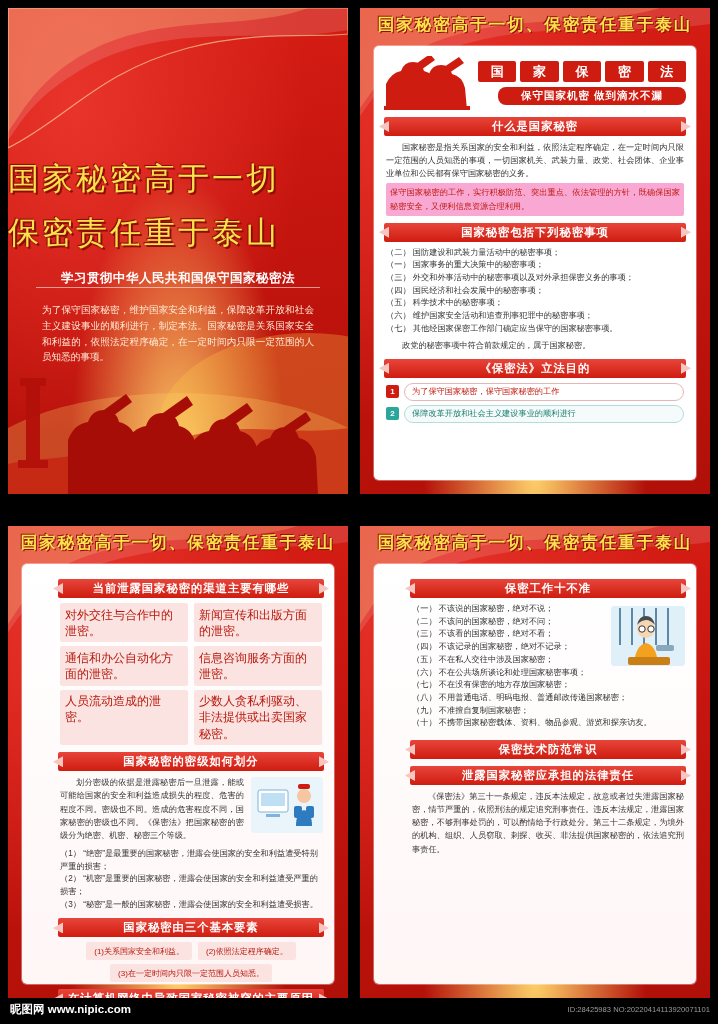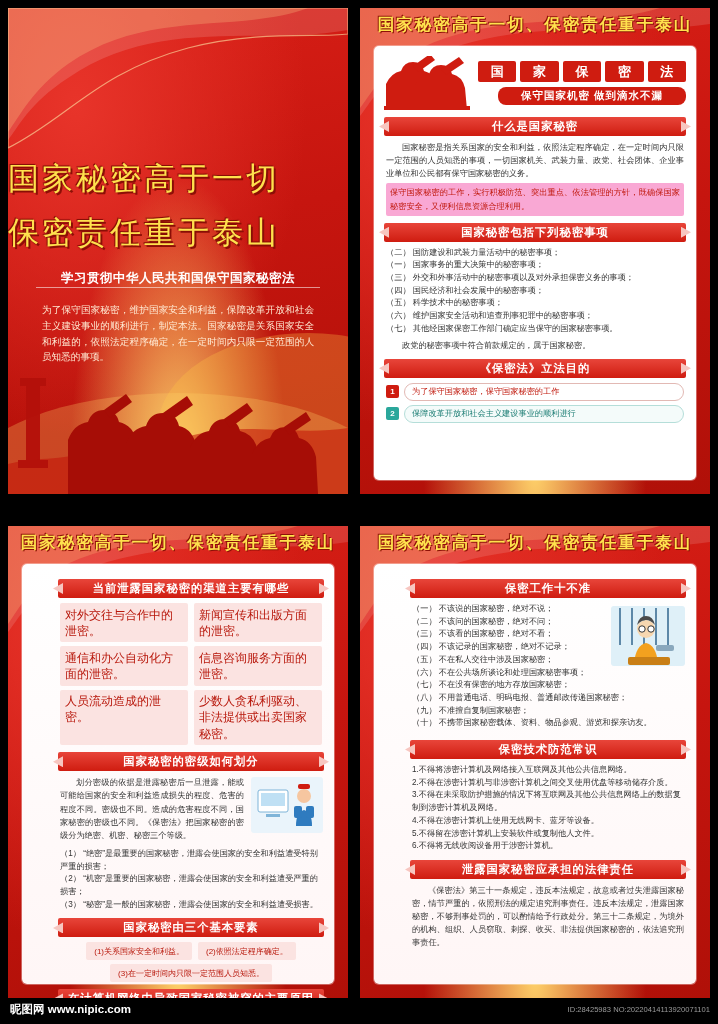--- a/index.html
+++ b/index.html
@@ -332,28 +332,20 @@
         <li>（五） 不在私人交往中涉及国家秘密；</li>
         <li>（六） 不在公共场所谈论和处理国家秘密事项；</li>
         <li>（七） 不在没有保密的地方存放国家秘密；</li>
         <li>（八） 不用普通电话、明码电报、普通邮政传递国家秘密；</li>
         <li>（九） 不准擅自复制国家秘密；</li>
         <li>（十） 不携带国家秘密载体、资料、物品参观、游览和探亲访友。</li>
       </ul>
       <div style="clear:both"></div>
 
       <div class="bh">保密技术防范常识</div>
-      <ul class="list">
-        <li>1.不得将涉密计算机及网络接入互联网及其他公共信息网络。</li>
-        <li>2.不得在涉密计算机与非涉密计算机之间交叉使用优盘等移动储存介质。</li>
-        <li>3.不得在未采取防护措施的情况下将互联网及其他公共信息网络上的数据复制到涉密计算机及网络。</li>
-        <li>4.不得在涉密计算机上使用无线网卡、蓝牙等设备。</li>
-        <li>5.不得留在涉密计算机上安装软件或复制他人文件。</li>
-        <li>6.不得将无线收阅设备用于涉密计算机。</li>
-      </ul>
 
       <div class="bh">泄露国家秘密应承担的法律责任</div>
       <div class="txt ind">《保密法》第三十一条规定，违反本法规定，故意或者过失泄露国家秘密，情节严重的，依照刑法的规定追究刑事责任。违反本法规定，泄露国家秘密，不够刑事处罚的，可以酌情给予行政处分。第三十二条规定，为境外的机构、组织、人员窃取、剌探、收买、非法提供国家秘密的，依法追究刑事责任。</div>
     </div>
   </div>
 
   <div class="footer">
     <div class="fl">昵图网 www.nipic.com</div>
     <div class="fr">ID:28425983 NO:20220414113920071101</div>
   </div>

